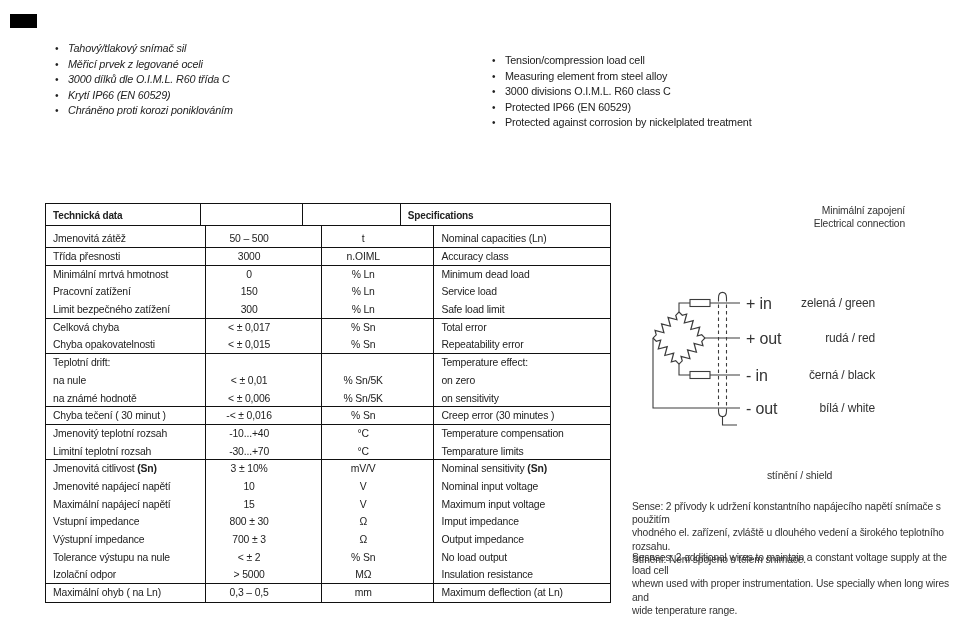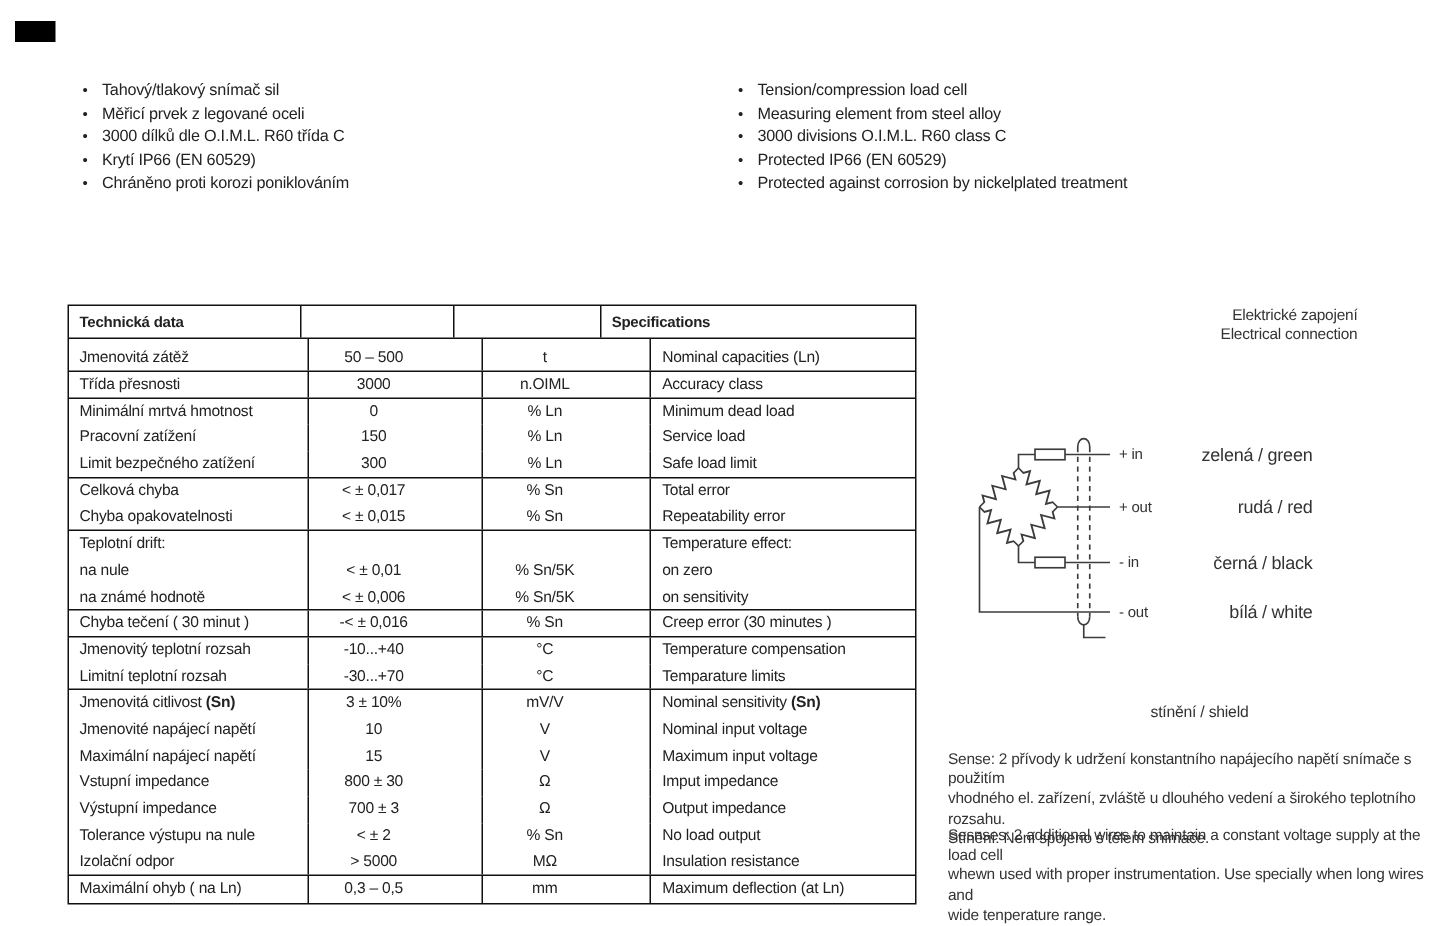--- a/index.html
+++ b/index.html
@@ -5,21 +5,21 @@
   html,body { margin:0; padding:0; background:#ffffff; }
   .page {
     position:relative; width:960px; height:617px; background:#fff;
     font-family:"Liberation Sans", sans-serif; color:#222;
     letter-spacing:-0.15px; overflow:hidden;
   }
   .corner-bar { position:absolute; left:10px; top:14px; width:27px; height:14px; background:#000; }
 
   
   .bullets { position:absolute; margin:0; padding:0; list-style:none; }
-  .bullets.cs { left:53px; top:53px; }
+  .bullets.cs { left:53px; top:41px;font-style:italic; }
   .bullets.en { left:490px; top:53px; }
   .bullets li { position:relative; padding-left:15px; font-size:10.8px; line-height:15.5px; white-space:nowrap; }
   .bullets li::before { content:"•"; position:absolute; left:2px; top:0; font-size:10px; }
 
   
   .spec-table { position:absolute; left:45px; top:203px; width:566px; border:1px solid #111; box-sizing:border-box; background:#fff; }
   .t-head, .trow { display:flex; box-sizing:border-box; }
   .t-head { height:22px; border-bottom:1px solid #111; }
   .trow { height:17.7px;gap:29px; }
   .trow.tall { height:22px; }
@@ -28,21 +28,21 @@
   .trow.tall .cell { padding-top:6px; }
   .c-label { width:155px; }
   .c-value { width:102px; text-align:center; border-left:1px solid #111; }
   .c-unit  { width:98px;  text-align:center; border-left:1px solid #111; }
   .c-spec  { width:211px; border-left:1px solid #111; }
   .t-head .cell { font-weight:bold; font-size:10px; padding-top:5px; }
 
   
   .diag-title { position:absolute; left:705px; top:204px; width:200px; text-align:right; font-size:10.3px; line-height:13px; color:#333; }
   .circuit-layer { position:absolute; left:0; top:0; width:960px; height:617px; pointer-events:none; }
-  .wire-label { position:absolute; left:746px; font-size:10px; line-height:13px; color:#333; white-space:nowrap; }
+  .wire-label { position:absolute; left:746px; font-size:16px; line-height:13px; color:#333; white-space:nowrap; }
   .wire-color { position:absolute; left:780px; width:95px; text-align:right; font-size:12px; line-height:13px; color:#333; white-space:nowrap; }
   .shield-label { position:absolute; left:767px; top:421px; font-size:10.5px; line-height:13px; color:#333; white-space:nowrap;margin-top:48px; }
 
   
   .notes { position:absolute; left:632px; width:318px; font-size:10.3px; line-height:13.2px; color:#333; white-space:pre-line; }
   .notes.cs { top:500px; }
   .notes.en { top:551px; }
 </style>
 </head>
 <body>
@@ -197,21 +197,21 @@
         <div class="trow">
           <div class="cell c-label">Maximální ohyb ( na Ln)</div>
           <div class="cell c-value">0,3 – 0,5</div>
           <div class="cell c-unit">mm</div>
           <div class="cell c-spec">Maximum deflection (at Ln)</div>
         </div>
       </div>
   </div>
 
   <div class="diag-title">
-    <div>Elektrické zapojení</div>
+    <div>Minimální zapojení</div>
     <div>Electrical connection</div>
   </div>
 
   <svg class="circuit-layer" viewBox="0 0 960 617">
     <defs>
       <path id="res" d="M0 0 h4 l2 -4 l4 8 l4 -8 l4 8 l4 -8 l4 8 l2 -4 h4"></path>
     </defs>
     <g fill="none" stroke="#3c3c3c" stroke-width="1.1">
 
       <g>

